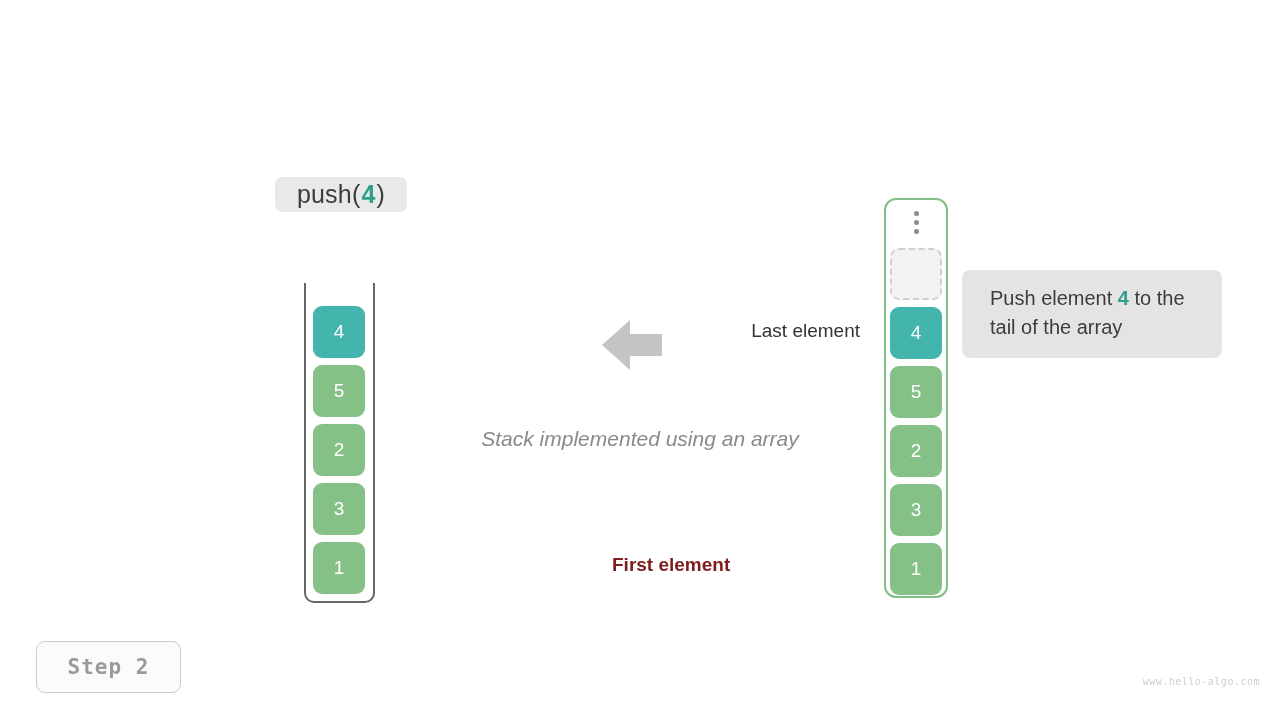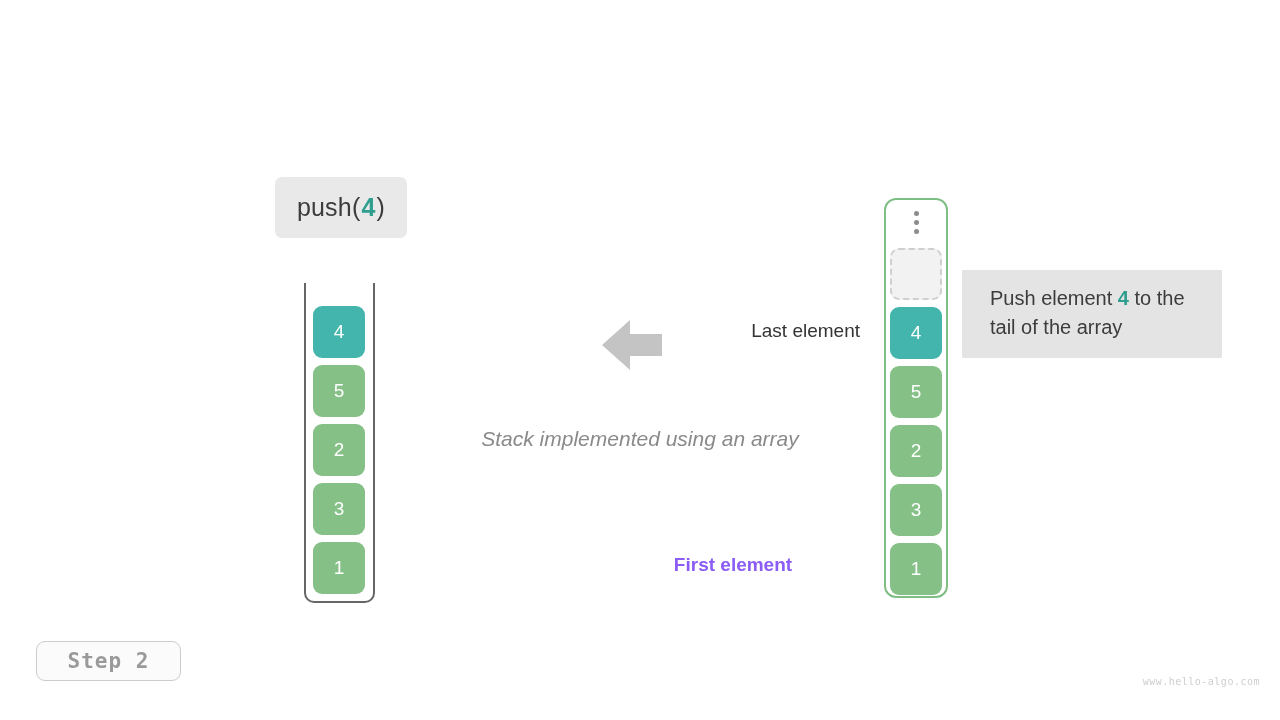--- a/index.html
+++ b/index.html
@@ -15,21 +15,21 @@
     font-family: "Liberation Sans", sans-serif;
     -webkit-font-smoothing: antialiased;
   }
 
   
   .op-label {
     position: absolute;
     left: 275px;
     top: 177px;
     width: 132px;
-    height: 61px;
+    height: 35px;
     background: #e9e9e9;
     border-radius: 7px;
     display: flex;
     align-items: center;
     justify-content: center;
     font-size: 25px;
     color: #3c3c3c;
     letter-spacing: 0.2px;
   }
   .op-label .arg {
@@ -134,21 +134,21 @@
 
   
   .tooltip {
     position: absolute;
     left: 962px;
     top: 270px;
     width: 260px;
     box-sizing: border-box;
     padding: 14px 18px 16px 28px;
     background: #e4e4e4;
-    border-radius: 1px;
+    border-radius: 8px;
     font-size: 20px;
     line-height: 29px;
     color: #3c3c3c;
   }
   .tooltip .hl {
     color: #2f9e8f;
     font-weight: 700;
   }
 
   
@@ -169,43 +169,43 @@
     text-align: right;
     font-size: 19px;
     font-weight: 400;
     color: #343434;
   }
   .anno-first {
     position: absolute;
     left: 612px;
     top: 554px;
     width: 242px;
-    text-align: center;
+    text-align: left;
     font-size: 19px;
     font-weight: 700;
-    color: #8b5cf6;
+    color: #7f1d1d;
   }
   .caption {
     position: absolute;
     left: 400px;
     top: 427px;
     width: 480px;
     text-align: center;
     font-size: 21px;
     color: #8a8a8a;
     font-style: italic;
   }
 
   
   .step-badge {
     position: absolute;
     left: 36px;
     top: 641px;
     width: 145px;
-    height: 40px;
+    height: 52px;
     box-sizing: border-box;
     border: 1px solid #cccccc;
     border-radius: 9px;
     background: #fbfbfb;
     display: flex;
     align-items: center;
     justify-content: center;
     font-family: "DejaVu Sans Mono", monospace;
     font-size: 21px;
     font-weight: 700;

